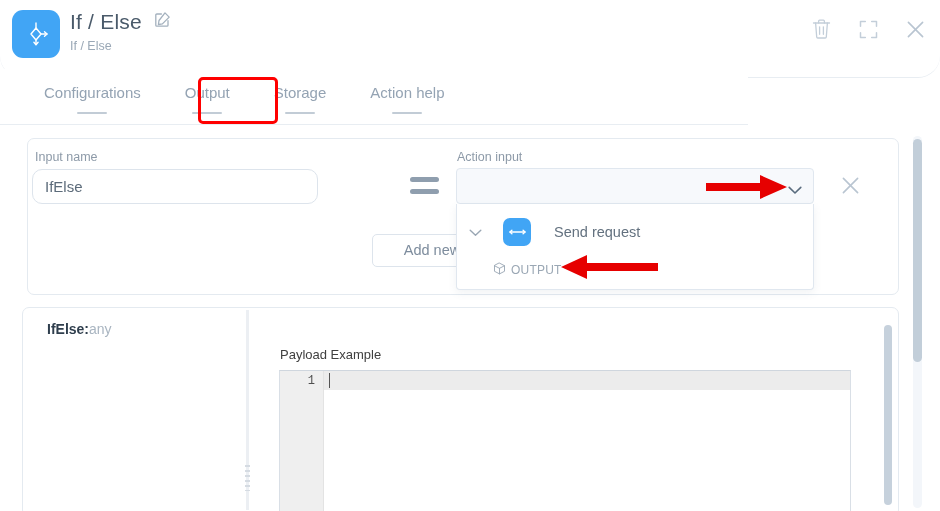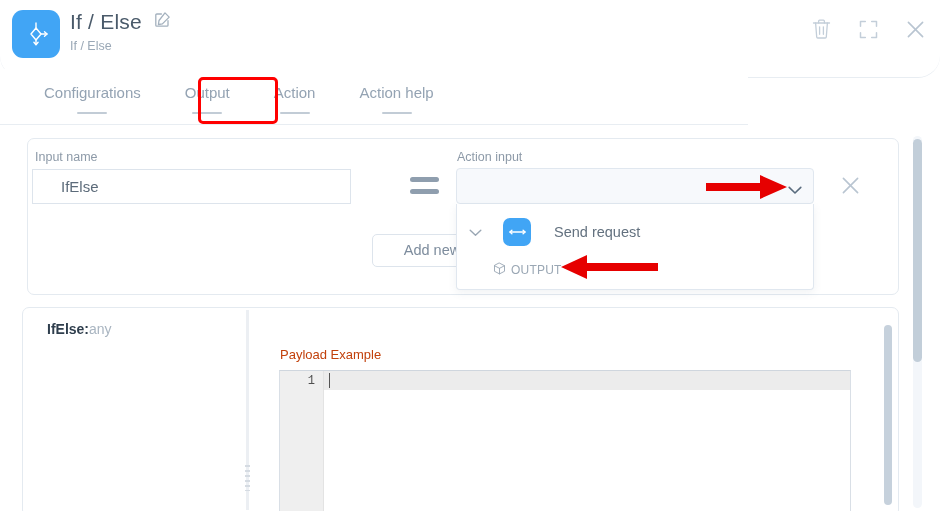--- a/index.html
+++ b/index.html
@@ -135,28 +135,28 @@
     position: absolute;
     font-size: 12.5px;
     color: #8d9aa8;
   }
   .lbl-input-name { left: 35px; top: 150px; }
   .lbl-action-input { left: 457px; top: 150px; }
 
   .text-input {
     position: absolute;
     left: 32px; top: 169px;
-    width: 319px; height: 35px;
+    width: 286px; height: 35px;
     border: 1px solid #dde4ec;
-    border-radius: 0;
+    border-radius: 10px;
     background: #ffffff;
     font-family: "Liberation Sans", sans-serif;
     font-size: 15px;
     color: #5c6b7a;
-    padding: 0 28px;
+    padding: 0 12px;
     outline: none;
   }
 
   .equals-icon {
     position: absolute;
     left: 410px; top: 177px;
     width: 29px; height: 19px;
   }
   .equals-icon span {
     display: block;
@@ -274,21 +274,21 @@
     position: absolute;
     left: -1px; top: 155px;
     width: 5px; height: 26px;
     background: repeating-linear-gradient(to bottom,#d5dbe2 0,#d5dbe2 2px,transparent 2px,transparent 5px);
   }
 
   .payload-label {
     position: absolute;
     left: 280px; top: 347px;
     font-size: 13px;
-    color: #c2410c;
+    color: #404040;
   }
   .editor {
     position: absolute;
     left: 279px; top: 370px;
     width: 572px; height: 141px;
     background: #ffffff;
     border: 1px solid #d9dfe6;
     border-top: 1px solid #cfd6de;
     border-bottom: none;
     overflow: hidden;
@@ -395,21 +395,21 @@
     <div class="tabs-inner">
       <div class="tab">
         <span>Configurations</span>
         <span class="tab-underline"></span>
       </div>
       <div class="tab">
         <span>Output</span>
         <span class="tab-underline"></span>
       </div>
       <div class="tab">
-        <span>Action</span>
+        <span>Storage</span>
         <span class="tab-underline"></span>
       </div>
       <div class="tab">
         <span>Action help</span>
         <span class="tab-underline"></span>
       </div>
     </div>
   </div>
   <div class="tab-highlight"></div>
 

